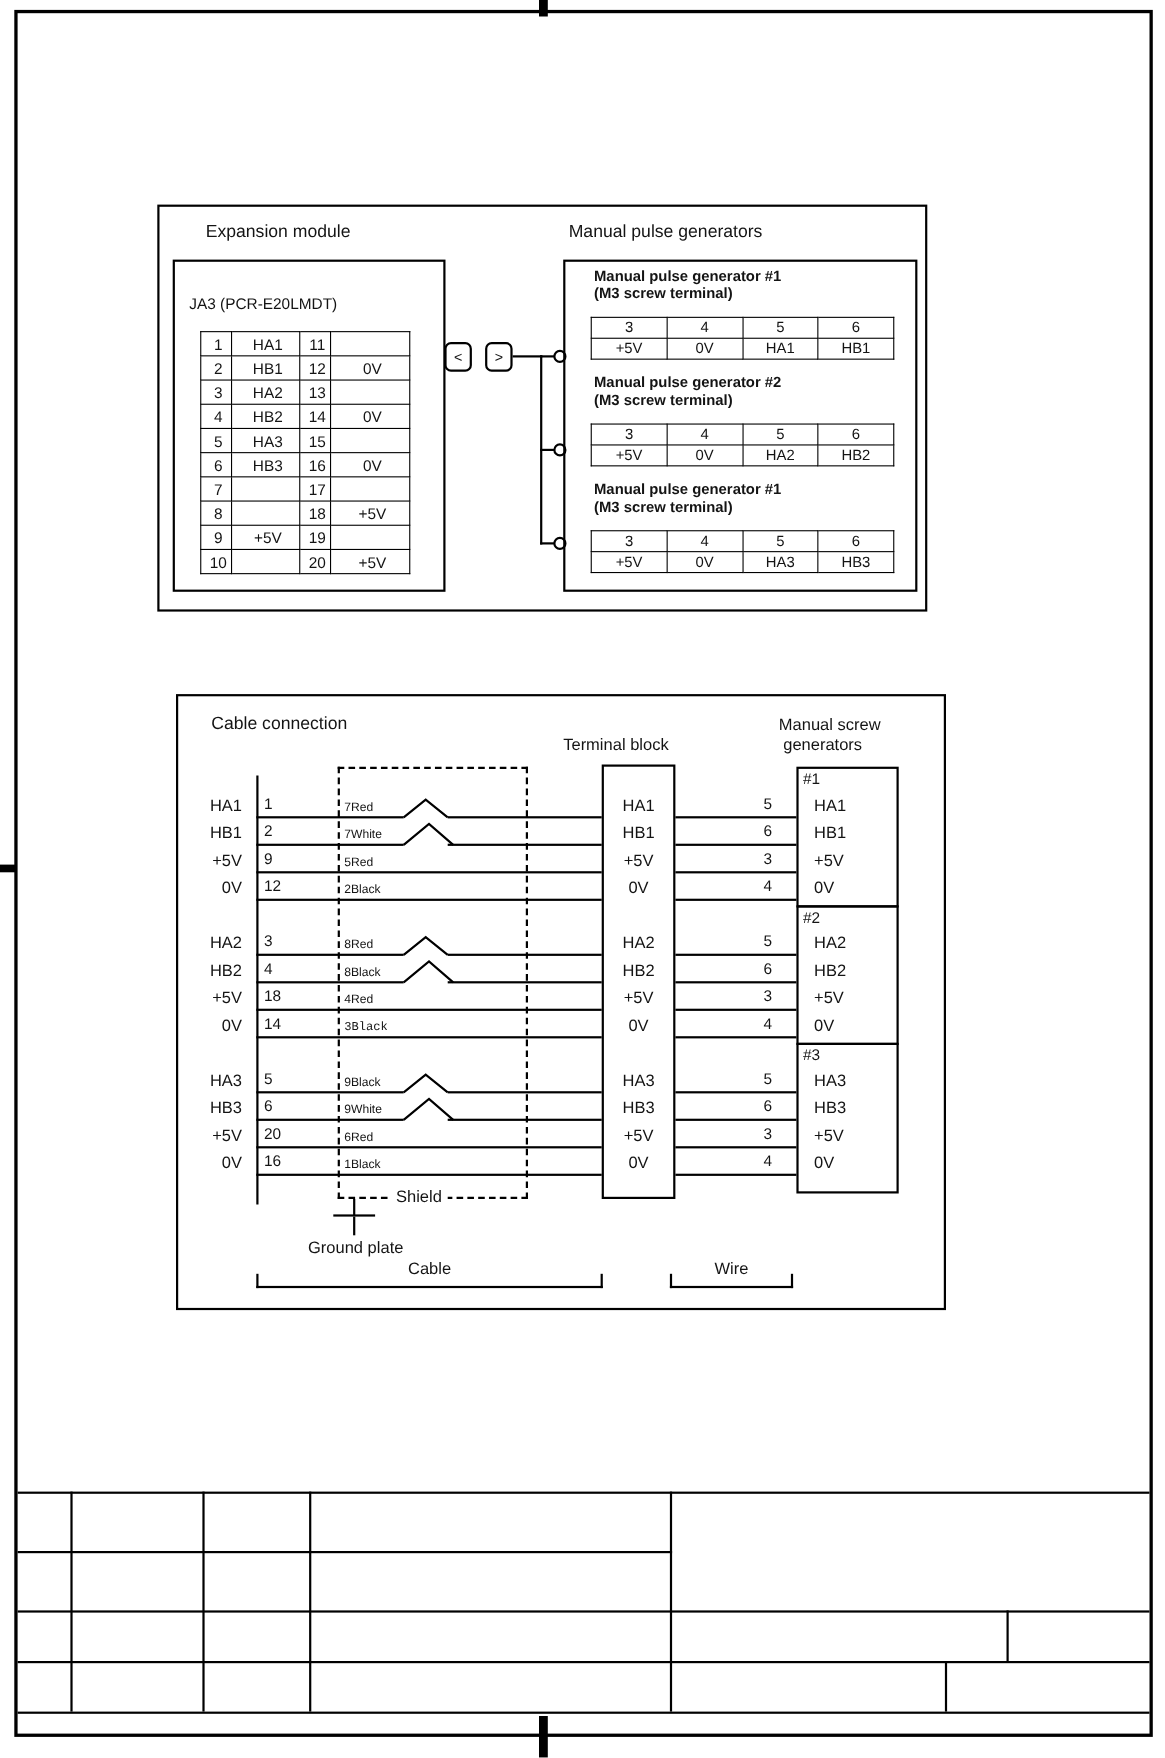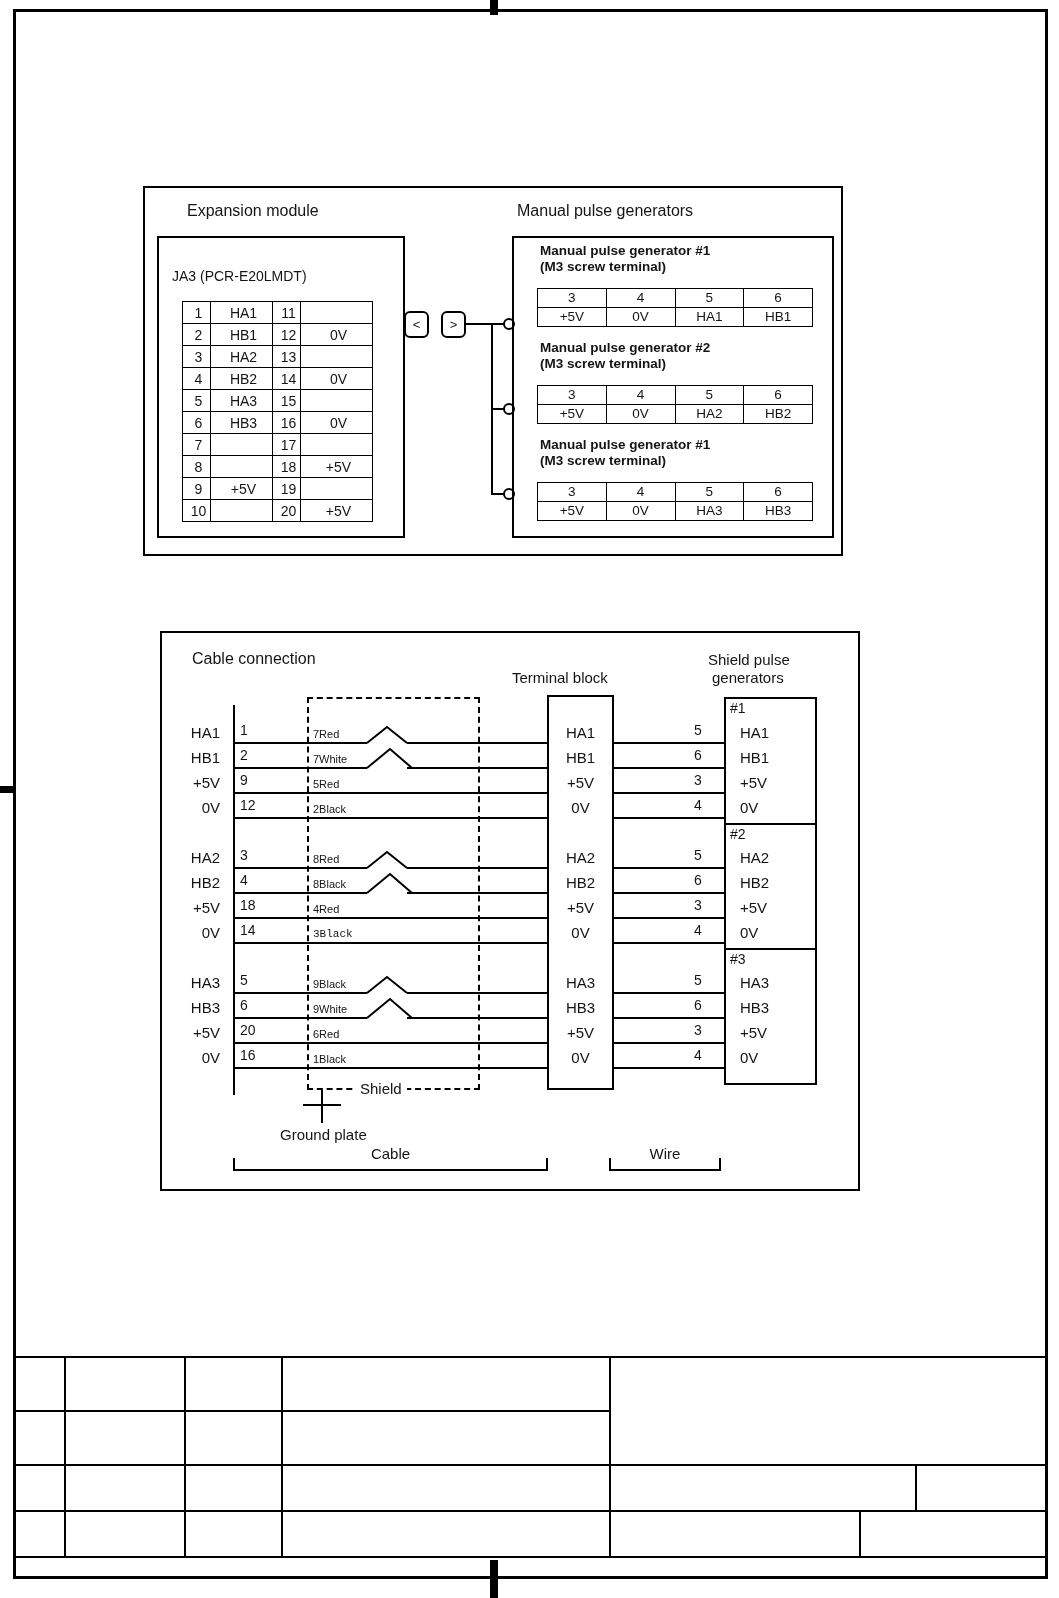--- a/index.html
+++ b/index.html
@@ -192,21 +192,21 @@
             </tr>
       </tbody>
         </table>
     </div>
   </div>
 
   <div class="box" style="left:160px;top:583px;width:700px;height:560px;margin-top:48px;">
 
     <div class="abs t16" style="left:30px;top:16px;">Cable connection</div>
     <div class="abs t15" style="left:350px;top:36px;">Terminal block</div>
-    <div class="abs t15" style="left:546px;top:18px;">Shield pulse</div>
+    <div class="abs t15" style="left:546px;top:18px;">Manual screw</div>
     <div class="abs t15" style="left:550px;top:36px;text-align:right;">generators</div>
 
     <div class="vl" style="left:71px;top:72px;height:390px;"></div>
 
     <div class="dashedbox" style="left:145px;top:64px;width:173px;height:393px;"></div>
 
     <div class="abs t15" style="left:4px;top:91px;width:54px;text-align:right;">HA1</div>
     <div class="abs t15" style="left:4px;top:116px;width:54px;text-align:right;">HB1</div>
     <div class="abs t15" style="left:4px;top:141px;width:54px;text-align:right;">+5V</div>
     <div class="abs t15" style="left:4px;top:166px;width:54px;text-align:right;">0V</div>

